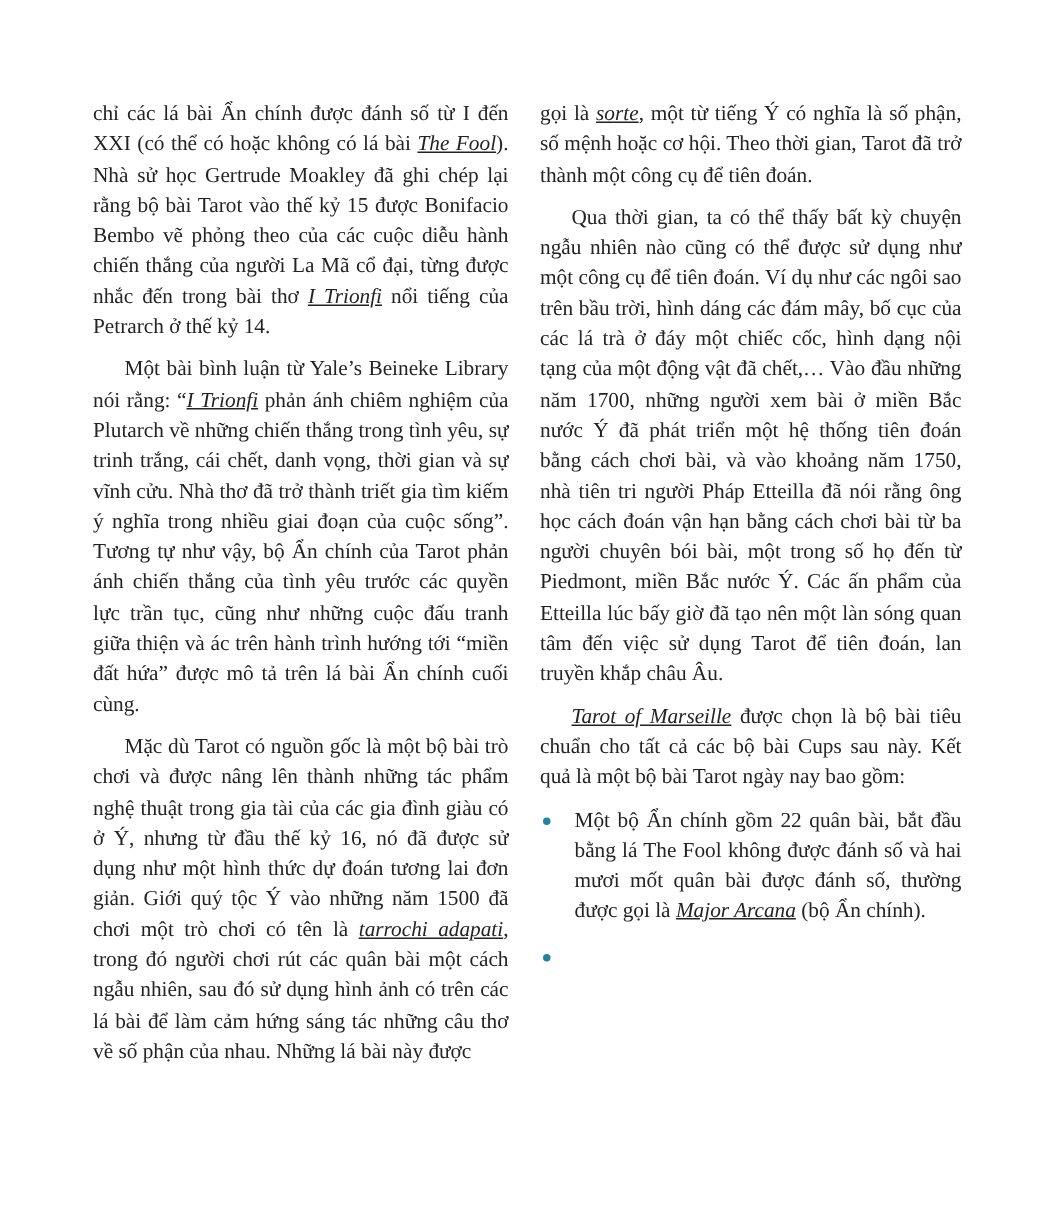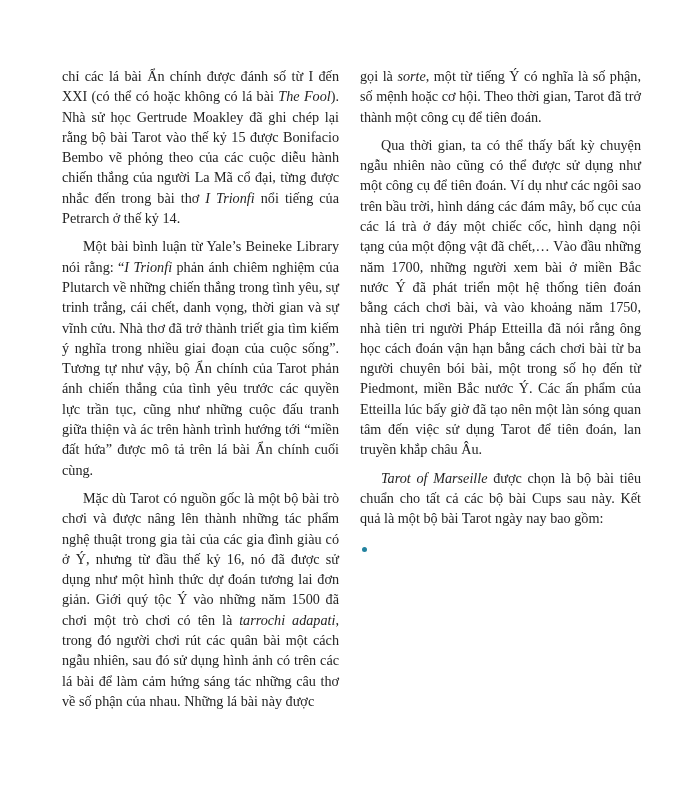--- a/index.html
+++ b/index.html
@@ -13,21 +13,21 @@
   html,body{margin:0;padding:0;background:#ffffff;}
   .page{
     position:relative;width:700px;height:726px;background:#ffffff;overflow:hidden;
     font-family:"Liberation Serif","DejaVu Serif",serif;color:var(--body-text);
   }
   .col{position:absolute;top:66px;font-size:14.2px;line-height:20.3px;text-align:justify;}
   .col-left{left:62px;width:277px;}
   .col-right{left:360px;width:281px;}
   .para{margin:0 0 8px 0;}
   .para.indent{text-indent:21px;}
-  .it{font-style:italic;}
+  .it{font-style:italic;text-decoration:underline;}
   .bullet-list{margin:2px 0 0 0;padding:0;list-style:none;}
   .bullet-item{position:relative;padding-left:23px;margin:0 0 10px 0;}
   .bullet-dot{position:absolute;left:2px;top:8px;width:5px;height:5px;border-radius:50%;background:var(--accent-teal);}
   
   .chapter-footer{
     position:absolute;left:0;top:729px;width:700px;text-align:center;
     font-size:11.5px;letter-spacing:2.2px;color:var(--footer-text);padding-left:44px;
   }
   .rule{position:absolute;top:757px;height:2px;background:var(--rule-teal);border-radius:1px;}
   .rule-left{left:88px;width:228px;}
@@ -68,20 +68,24 @@
     <p class="para indent"><span>Mặc dù Tarot có nguồn gốc là một bộ bài trò chơi và được nâng lên thành những tác phẩm nghệ thuật trong gia tài của các gia đình giàu có ở Ý, nhưng từ đầu thế kỷ 16, nó đã được sử dụng như một hình thức dự đoán tương lai đơn giản. Giới quý tộc Ý vào những năm 1500 đã chơi một trò chơi có tên là </span><span class="it">tarrochi adapati</span><span>, trong đó người chơi rút các quân bài một cách ngẫu nhiên, sau đó sử dụng hình ảnh có trên các lá bài để làm cảm hứng sáng tác những câu thơ về số phận của nhau. Những lá bài này được</span></p>
   </div>
 
   <div class="col col-right">
     <p class="para"><span>gọi là </span><span class="it">sorte</span><span>, một từ tiếng Ý có nghĩa là số phận, số mệnh hoặc cơ hội. Theo thời gian, Tarot đã trở thành một công cụ để tiên đoán.</span></p>
     <p class="para indent"><span>Qua thời gian, ta có thể thấy bất kỳ chuyện ngẫu nhiên nào cũng có thể được sử dụng như một công cụ để tiên đoán. Ví dụ như các ngôi sao trên bầu trời, hình dáng các đám mây, bố cục của các lá trà ở đáy một chiếc cốc, hình dạng nội tạng của một động vật đã chết,… Vào đầu những năm 1700, những người xem bài ở miền Bắc nước Ý đã phát triển một hệ thống tiên đoán bằng cách chơi bài, và vào khoảng năm 1750, nhà tiên tri người Pháp Etteilla đã nói rằng ông học cách đoán vận hạn bằng cách chơi bài từ ba người chuyên bói bài, một trong số họ đến từ Piedmont, miền Bắc nước Ý. Các ấn phẩm của Etteilla lúc bấy giờ đã tạo nên một làn sóng quan tâm đến việc sử dụng Tarot để tiên đoán, lan truyền khắp châu Âu.</span></p>
     <p class="para indent"><span class="it">Tarot of Marseille</span><span> được chọn là bộ bài tiêu chuẩn cho tất cả các bộ bài Cups sau này. Kết quả là một bộ bài Tarot ngày nay bao gồm:</span></p>
     <ul class="bullet-list">
       <li class="bullet-item">
         <span class="bullet-dot"></span>
+        <span><span>Một bộ Ẩn chính gồm 22 quân bài, bắt đầu bằng lá The Fool không được đánh số và hai mươi mốt quân bài được đánh số, thường được gọi là </span><span class="it">Major Arcana</span><span> (bộ Ẩn chính).</span></span>
+      </li>
+      <li class="bullet-item">
+        <span class="bullet-dot"></span>
       </li>
     </ul>
   </div>
 
   <div class="chapter-footer">CHƯƠNG 1 - SƠ LƯỢC VỀ TAROT</div>
 
   <div class="rule rule-left"></div>
   <div class="rule rule-right"></div>
 
   <svg class="flourish flourish-left" viewBox="0 0 40 27" aria-hidden="true">

